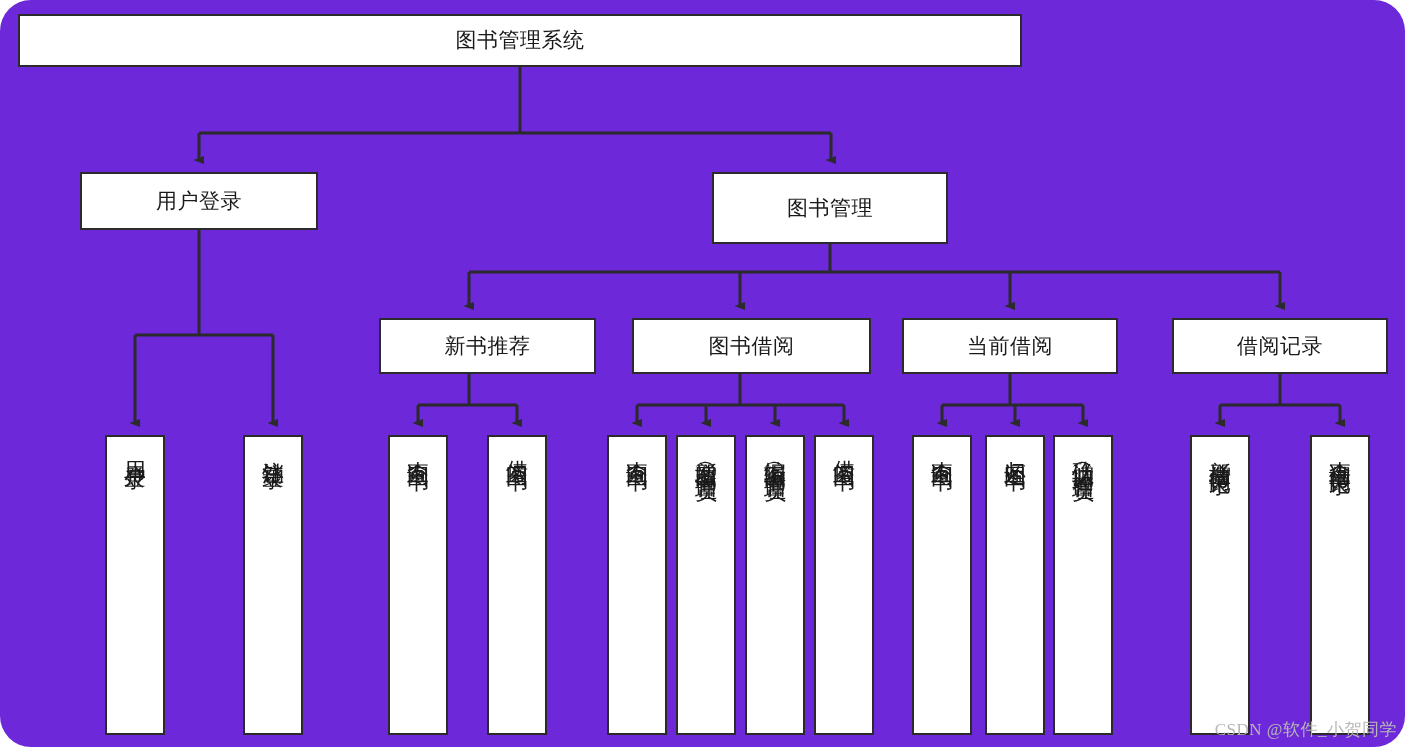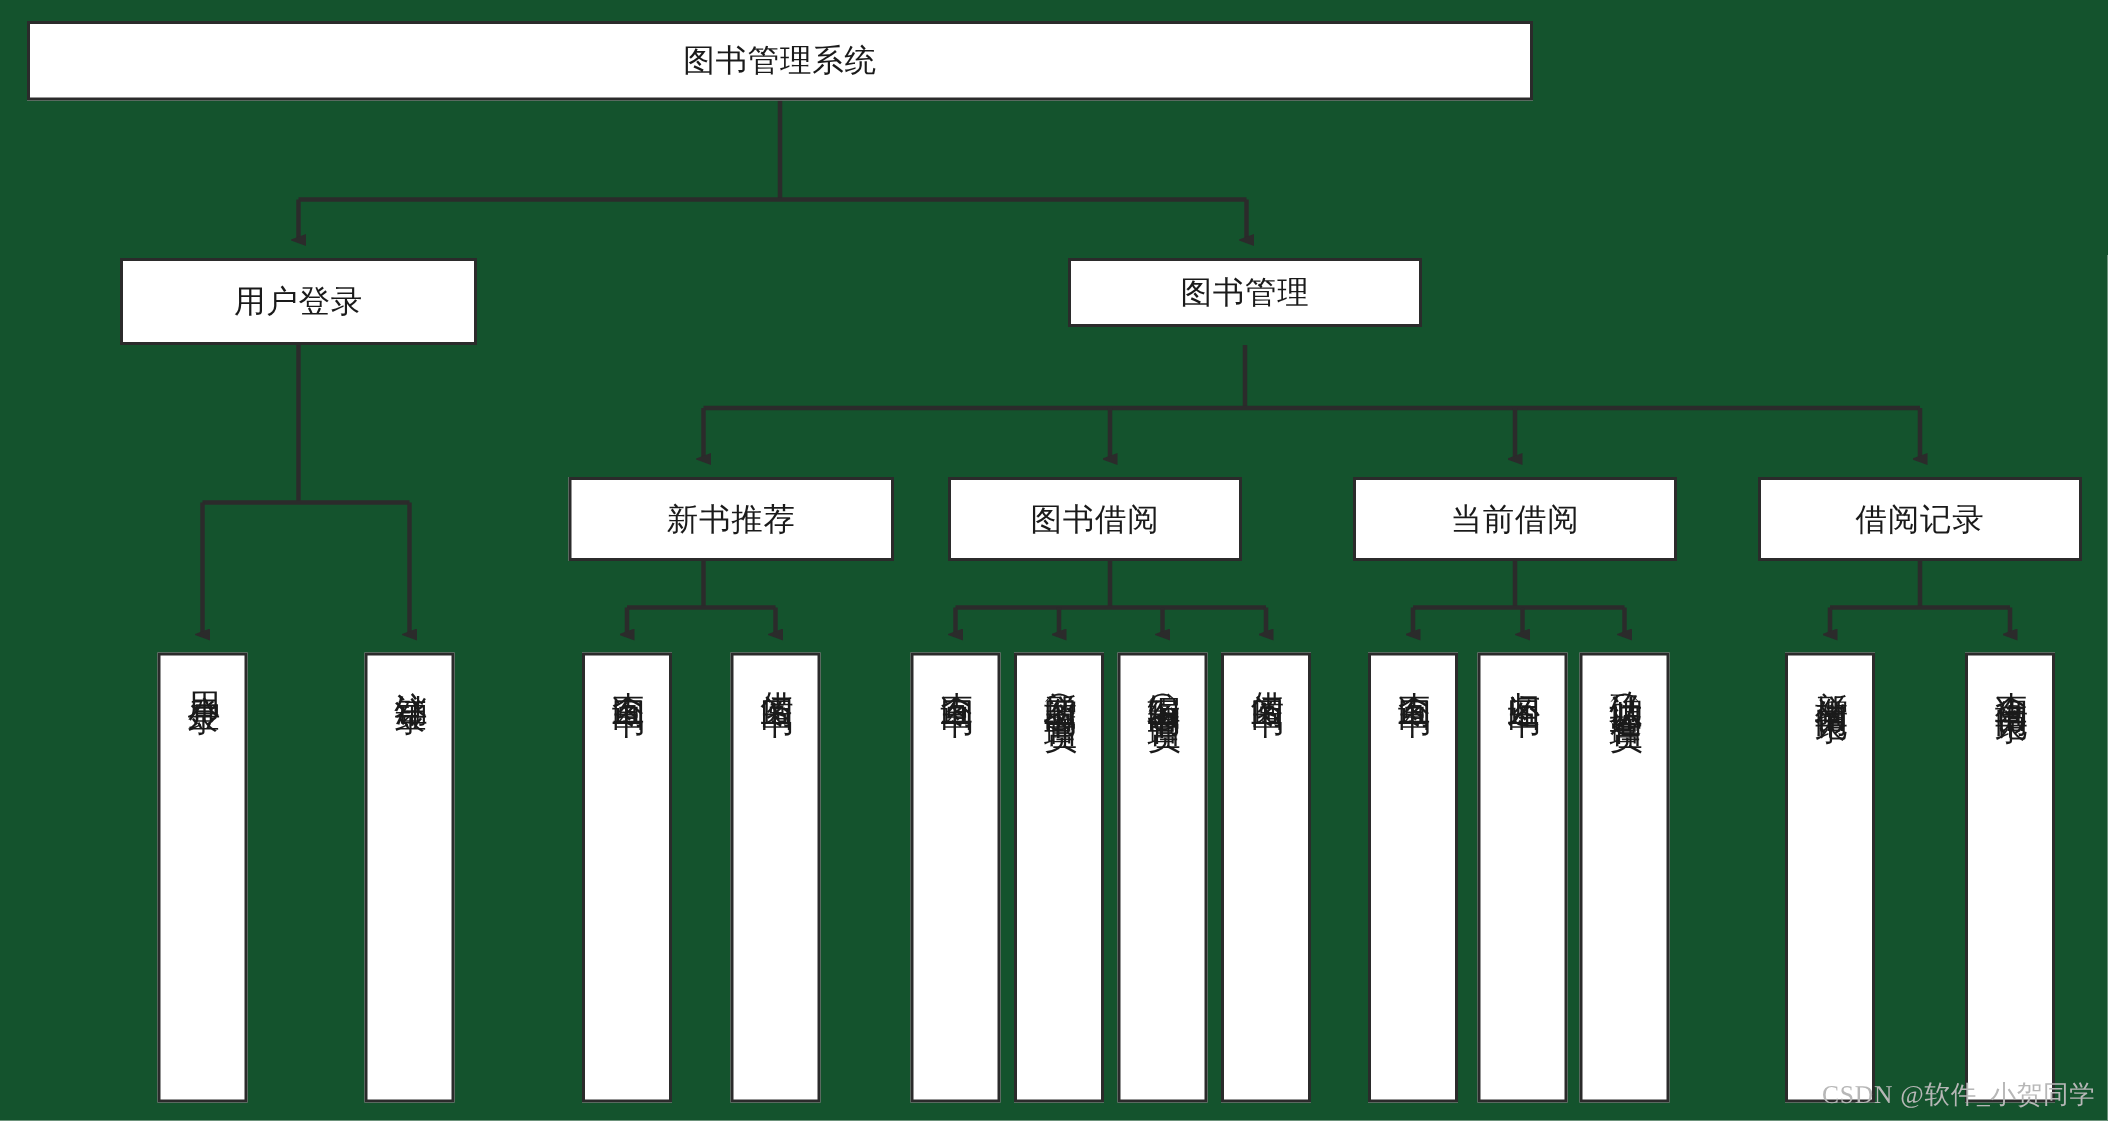--- a/index.html
+++ b/index.html
@@ -10,21 +10,22 @@
   body {
     width: 1405px;
     height: 747px;
     font-family: "DejaVu Sans", "Liberation Sans", sans-serif;
     overflow: hidden;
   }
   #diagram-root {
     position: relative;
     width: 1405px;
     height: 747px;
-    background: #14532d;
+    background: #6d28d9;
+    border-radius: 31px;
   }
   svg.connectors {
     position: absolute;
     left: 0;
     top: 0;
     width: 1405px;
     height: 747px;
   }
   .node {
     position: absolute;
@@ -125,28 +126,28 @@
     </g>
   </svg>
 
   <div class="node horizontal" style="left: 18px; top: 14px; width: 1004px; height: 53px;">
     <span class="node-label">图书管理系统</span>
   </div>
 
   <div class="node horizontal" style="left: 80px; top: 172px; width: 238px; height: 58px;">
     <span class="node-label">用户登录</span>
   </div>
-  <div class="node horizontal" style="left: 712px; top: 172px; width: 236px; height: 46px;">
+  <div class="node horizontal" style="left: 712px; top: 172px; width: 236px; height: 72px;">
     <span class="node-label">图书管理</span>
   </div>
 
   <div class="node horizontal" style="left: 361px; top: 318px; width: 217px; height: 56px; margin-left: 18px;">
     <span class="node-label">新书推荐</span>
   </div>
-  <div class="node horizontal" style="left: 632px; top: 318px; width: 196px; height: 56px;">
+  <div class="node horizontal" style="left: 632px; top: 318px; width: 239px; height: 56px;">
     <span class="node-label">图书借阅</span>
   </div>
   <div class="node horizontal" style="left: 1172px; top: 318px; width: 216px; height: 56px;">
     <span class="node-label">借阅记录</span>
   </div>
   <div class="node horizontal" style="left: 902px; top: 318px; width: 216px; height: 56px;">
     <span class="node-label">当前借阅</span>
   </div>
 
   <div class="node vertical" style="left: 105px; top: 435px; width: 60px; height: 300px;">

